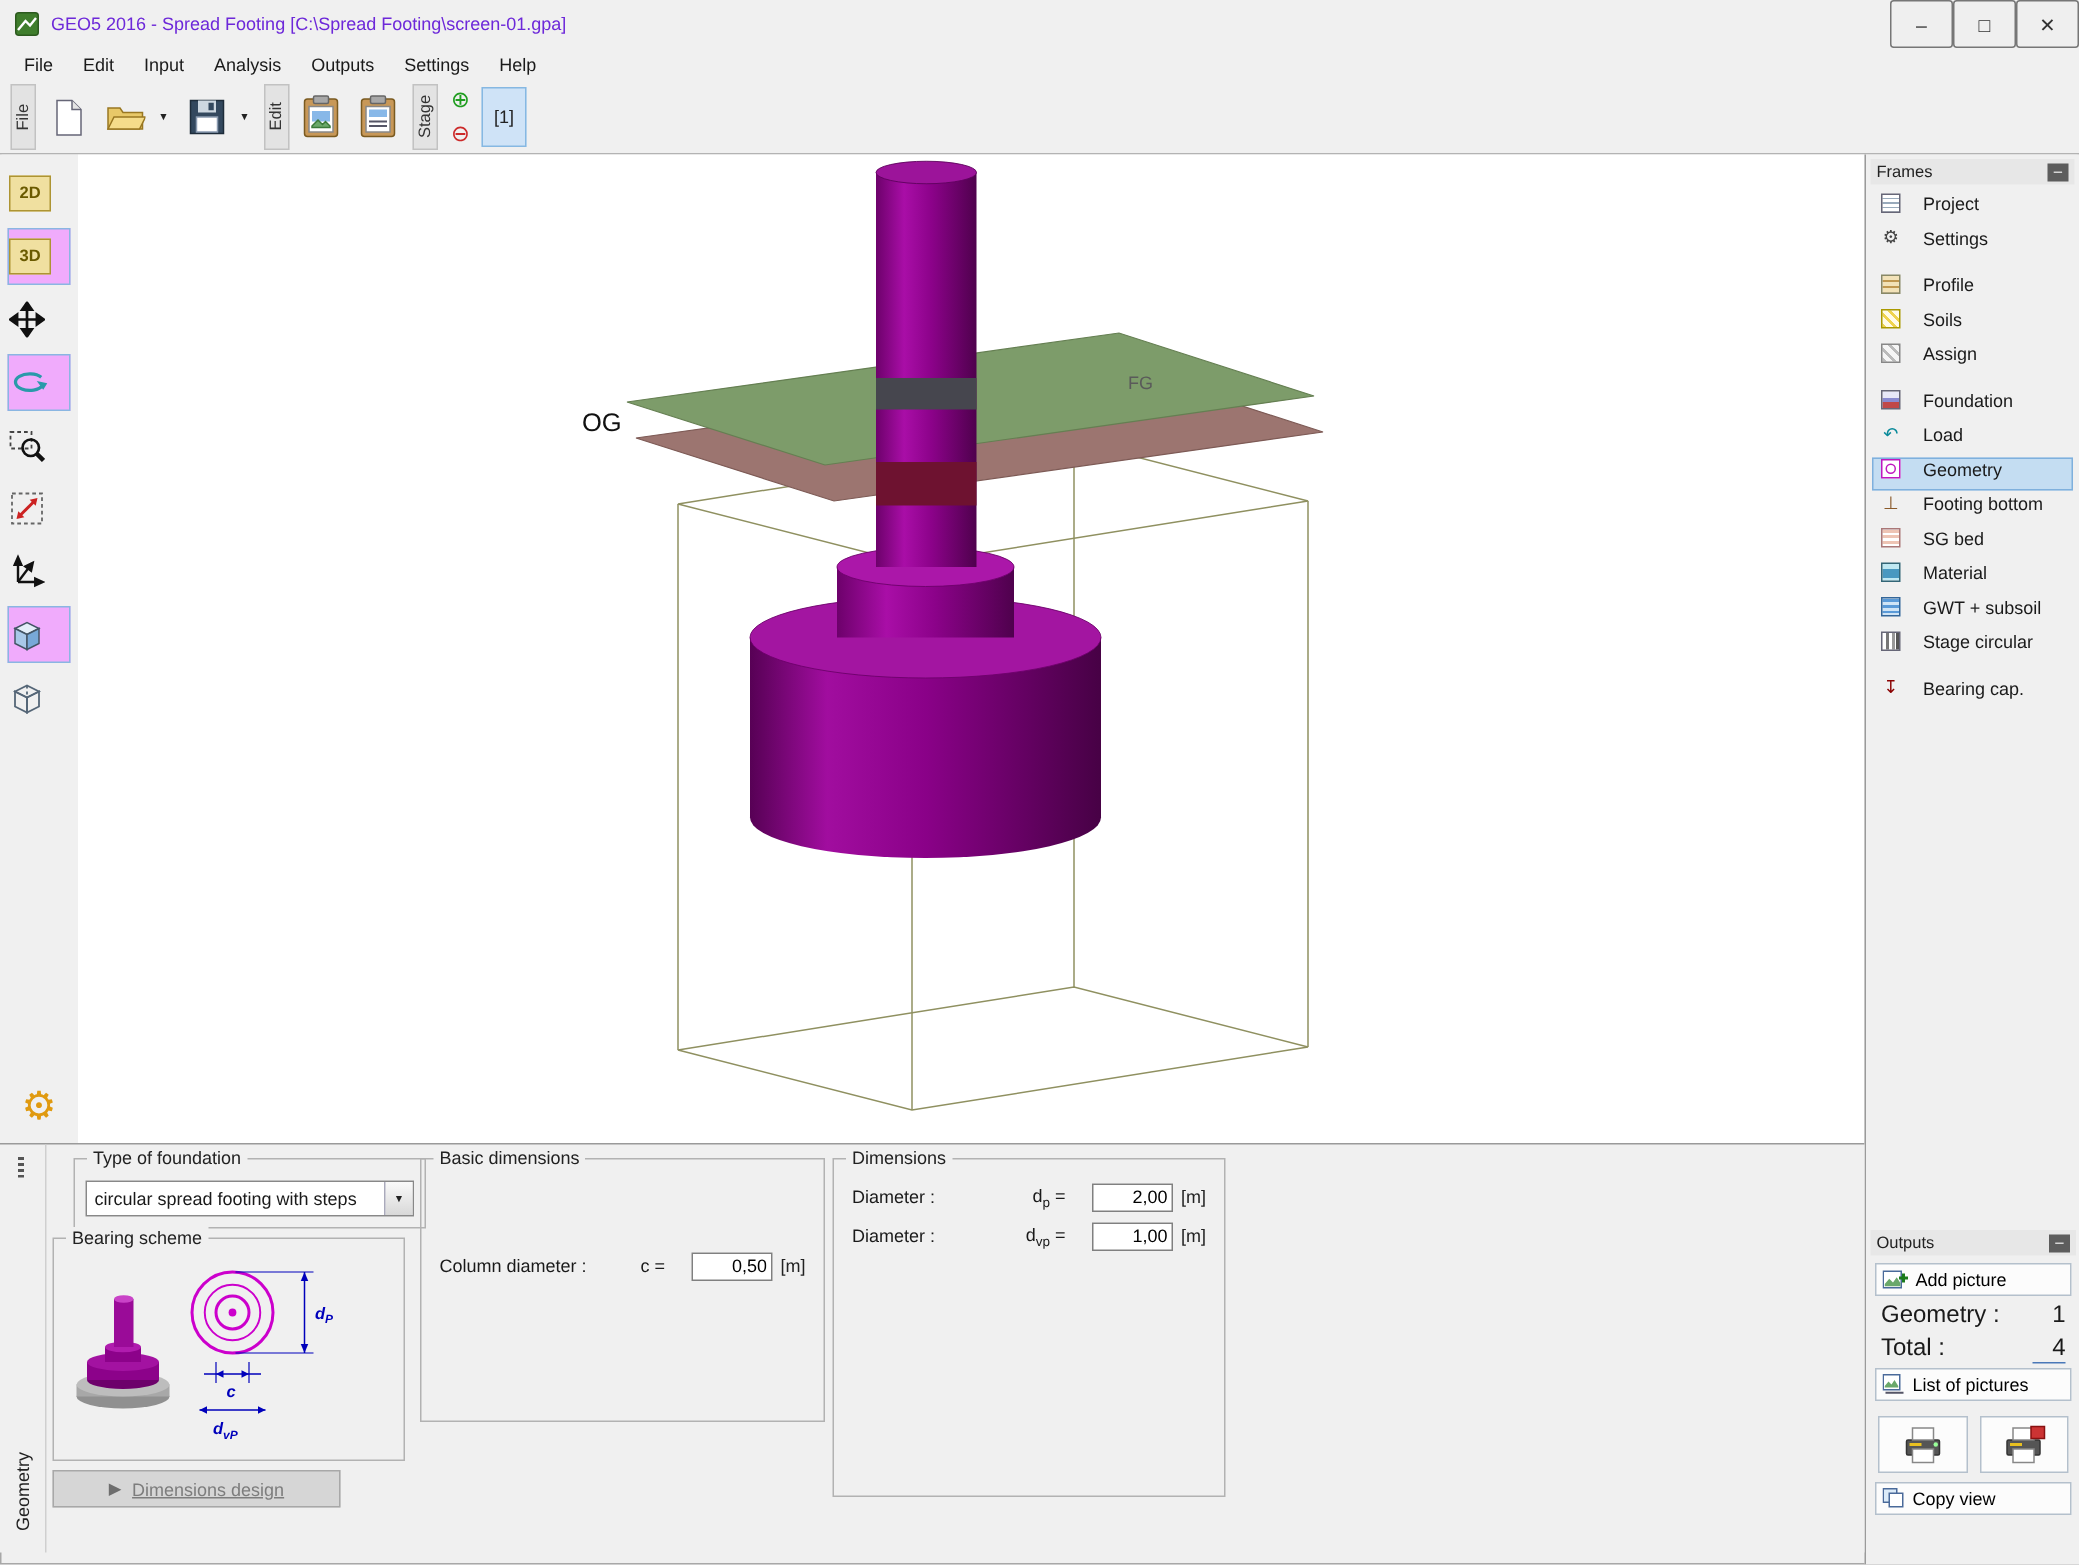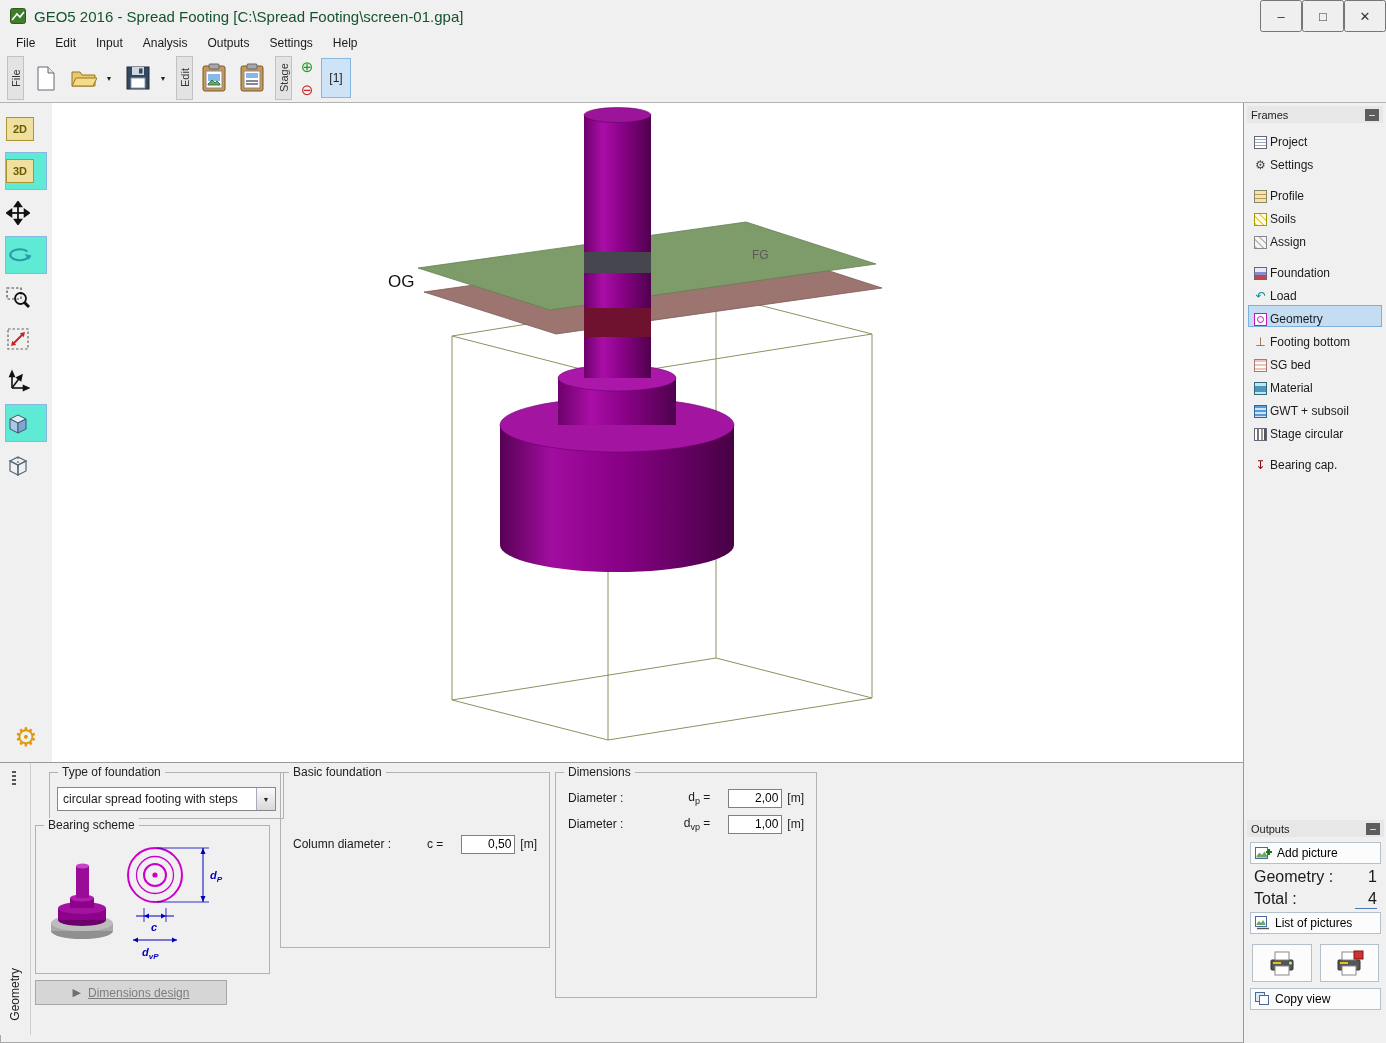--- a/index.html
+++ b/index.html
@@ -3,21 +3,21 @@
 <meta charset="utf-8">
 <style>
   html,body{margin:0;padding:0}
   body{position:relative;width:1386px;height:1043px;overflow:hidden;background:#f0f0f0;
        font-family:"Liberation Sans",sans-serif;font-size:12px;color:#1a1a1a;
        box-shadow:inset 0 0 0 1px #a8a8a8}
 
   
   .titlebar{position:absolute;left:0;top:0;width:100%;height:32px;display:flex;align-items:center;
             gap:8px;padding:0 0 0 10px;box-sizing:border-box;background:#f0f0f0}
-  .title-text{color:#14532d;font-size:15px}
+  .title-text{color:#6d28d9;font-size:12px}
   .win-controls{margin-left:auto;display:flex;height:100%}
   .win-btn{width:42px;height:100%;display:flex;align-items:center;justify-content:center;
            color:#333;font-size:13px}
 
   
   .menubar{position:absolute;left:0;top:32px;width:100%;height:22px;display:flex;align-items:center;
            padding-left:6px;box-sizing:border-box;background:#f0f0f0}
   .menu-item{padding:3px 10px}
 
   
@@ -35,36 +35,36 @@
   .pm{width:16px;height:17px;font-size:15px;line-height:16px;text-align:center;background:transparent;border:0;padding:0}
   .pm.plus{color:#1f9d1f}.pm.minus{color:#cc2a2a}
   .stage-current{width:30px;height:40px;background:#cfe3f7;border:1px solid #86b8e2;display:flex;
                  align-items:center;justify-content:center;font-size:12px;color:#222;margin-left:2px}
 
   
   .toolcol{position:absolute;left:0;top:103px;width:52px;height:659px;background:#f0f0f0;
            display:flex;flex-direction:column;align-items:center;padding-top:5px;box-sizing:border-box}
   .tool{width:42px;height:38px;display:flex;align-items:center;
         margin:2px 0;border:1px solid transparent;box-sizing:border-box;background:transparent;padding:0}
-  .tool.sel{background:#5eead4;border-color:#8ab6e2}
+  .tool.sel{background:#f0abfc;border-color:#8ab6e2}
   .dim-ic{width:26px;height:22px;background:#f0e0a0;border:1px solid #ad9433;display:flex;
           align-items:center;justify-content:center;font-weight:bold;font-size:11px;color:#6a5a00}
   .gear-tool{margin-top:auto;margin-bottom:12px;font-size:26px;color:#e09a10;line-height:26px}
 
   
   .viewport{position:absolute;left:52px;top:103px;width:1191px;height:659px;background:#fff}
 
   
   .rightcol{position:absolute;left:1243px;top:103px;width:143px;height:940px;background:#f0f0f0;
             border-left:1px solid #9a9a9a;box-sizing:border-box}
   .panel-header{height:17px;display:flex;align-items:center;justify-content:space-between;
                 padding:0 4px;margin:3px 3px 5px 3px;background:#e7e7e7;font-size:11px;color:#222}
   .min-box{width:14px;height:12px;background:#5d5d5d;color:#fff;font-size:10px;line-height:10px;
            text-align:center;border:0;padding:0}
-  .frame-item{display:flex;align-items:flex-end;gap:3px;height:20px;padding:0 5px;margin:1px 4px;
+  .frame-item{display:flex;align-items:flex-start;gap:15px;height:20px;padding:0 5px;margin:1px 4px;
               font-size:12px;border:1px solid transparent}
   .frame-item.sel{background:#c4ddf2;border-color:#7fb0dd}
   .fgap{margin-top:9px}
   .ficon{width:13px;height:13px;flex:0 0 13px;box-sizing:border-box}
   .ficon-g{width:13px;flex:0 0 13px;text-align:center;font-size:12px;line-height:13px}
   .ic-project{background:repeating-linear-gradient(180deg,#fff 0 2px,#9ab 2px 3px);border:1px solid #667}
   .ic-profile{background:repeating-linear-gradient(180deg,#f2e2b8 0 3px,#c09850 3px 4px);border:1px solid #886}
   .ic-soils{background:repeating-linear-gradient(45deg,#f0d34f 0 2px,#fffbe8 2px 5px);border:1px solid #a90}
   .ic-assign{background:repeating-linear-gradient(45deg,#bbb 0 2px,#f6f6f6 2px 5px);border:1px solid #888}
   .ic-foundation{background:linear-gradient(180deg,#e8e8f8 0 4px,#8a8ad0 4px 7px,#c04848 7px 13px);border:1px solid #667}
@@ -521,21 +521,21 @@
       <text x="105" y="126" font-size="11" font-weight="bold" font-style="italic" fill="#0000bb"><tspan>d</tspan><tspan dy="3" font-size="8">vP</tspan></text>
     </svg>
   </div>
 
   <button class="dims-design">
     <span class="play">▶</span>
     <span class="dd-label">Dimensions design</span>
   </button>
 
   <div class="group g-basic">
-    <span class="gtitle">Basic foundation</span>
+    <span class="gtitle">Basic dimensions</span>
     <div class="dim-row basic-row">
       <span class="dlabel">Column diameter :</span>
       <span class="dsym"><span>c</span> <span>=</span></span>
       <input class="val" value="0,50" style="">
       <span class="unit">[m]</span>
     </div>
   </div>
 
   <div class="group g-dims">
     <span class="gtitle">Dimensions</span>

